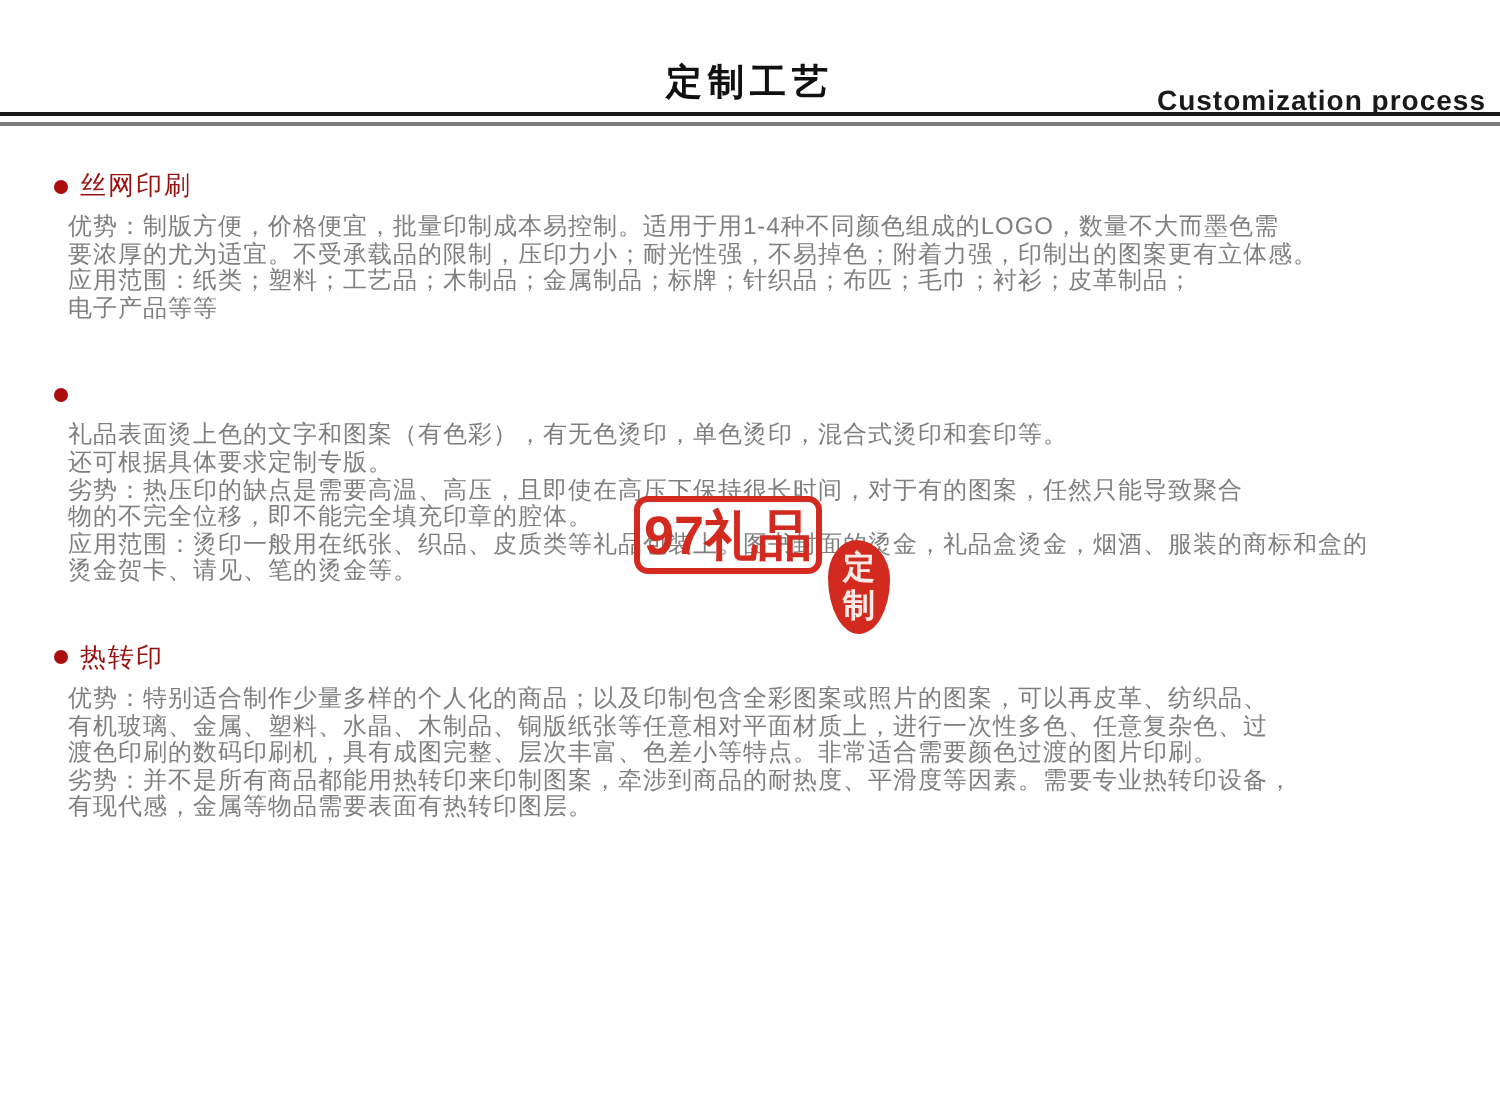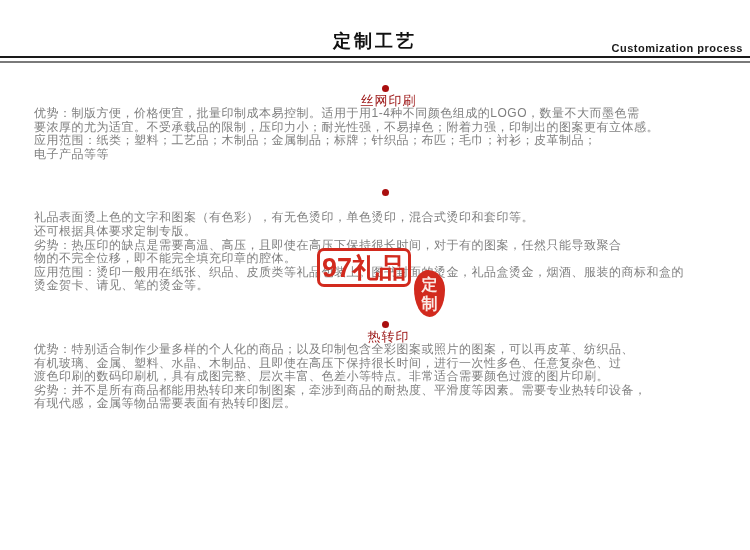--- a/index.html
+++ b/index.html
@@ -13,33 +13,33 @@
 
   
   .header { position: relative; padding-top: 31px; }
   .page-title {
     text-align: center;
     font-size: 18px; font-weight: bold; color: #111;
     letter-spacing: 3px; line-height: 20px;
   }
   .page-subtitle {
     position: absolute; right: 7px; top: 42px;
-    font-size: 11px; font-weight: bold; color: #1a1a1a;
+    font-size: 14px; font-weight: bold; color: #1a1a1a;
     letter-spacing: 0.5px;
     margin-left: 21px;
   }
   .rule { position: absolute; left: 0; width: 750px; }
   .rule-dark { top: 56px; height: 2px; background: #1a1a1a; }
   .rule-gray { top: 61px; height: 2px; background: #7a7a7a; }
 
   
   .sections { position: absolute; left: 0; top: 84px; width: 750px; }
   .process-section { margin-bottom: 26px; }
   .process-section + .process-section { margin-top: 27px; }
-  .section-head { display: flex; align-items: center; padding-left: 27px; height: 17px; flex-direction: column; }
+  .section-head { display: flex; align-items: center; padding-left: 27px; height: 17px; }
   .bullet {
     width: 7px; height: 7px; border-radius: 50%;
     background: var(--bullet-color, #aa0f0f);
     flex: 0 0 auto; margin-right: 6px; margin-top: 1px;
   }
   .section-title {
     font-size: 13px; font-weight: normal;
     color: var(--title-color, #9a1111);
     letter-spacing: 1px; line-height: 17px;
   }
@@ -111,21 +111,21 @@
           <div class="body-line">烫金贺卡、请见、笔的烫金等。</div>
         </div>
       </section>
       <section class="process-section">
         <div class="section-head">
           <span class="bullet"></span>
           <h2 class="section-title">热转印</h2>
         </div>
         <div class="section-body">
           <div class="body-line">优势：特别适合制作少量多样的个人化的商品；以及印制包含全彩图案或照片的图案，可以再皮革、纺织品、</div>
-          <div class="body-line">有机玻璃、金属、塑料、水晶、木制品、且即使在高压下保持很长时间，进行一次性多色、任意复杂色、过</div>
+          <div class="body-line">有机玻璃、金属、塑料、水晶、木制品、铜版纸张等任意相对平面材质上，进行一次性多色、任意复杂色、过</div>
           <div class="body-line">渡色印刷的数码印刷机，具有成图完整、层次丰富、色差小等特点。非常适合需要颜色过渡的图片印刷。</div>
           <div class="body-line">劣势：并不是所有商品都能用热转印来印制图案，牵涉到商品的耐热度、平滑度等因素。需要专业热转印设备，</div>
           <div class="body-line">有现代感，金属等物品需要表面有热转印图层。</div>
         </div>
       </section>
     </div>
 
   <div class="watermark">
     <div class="wm-box">97礼品</div>
     <div class="wm-seal">

